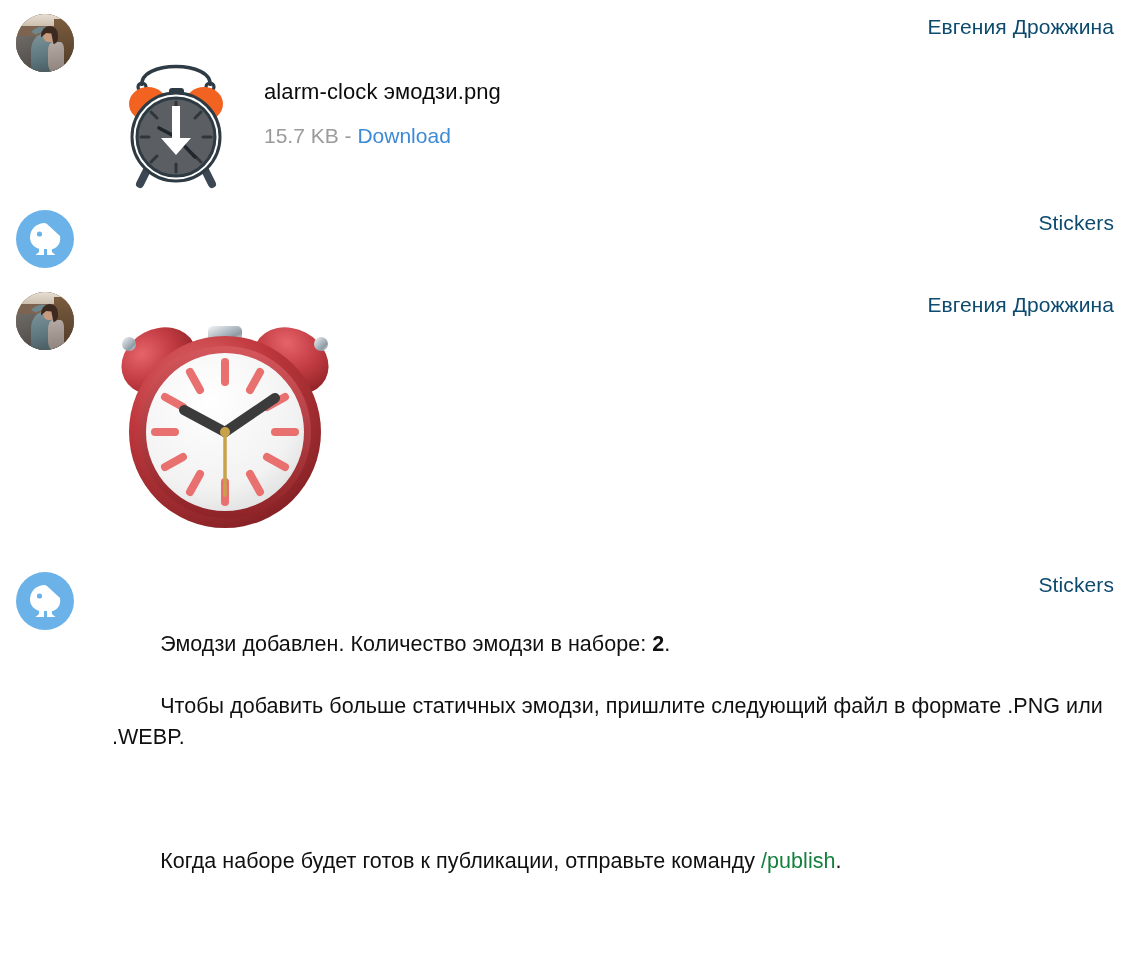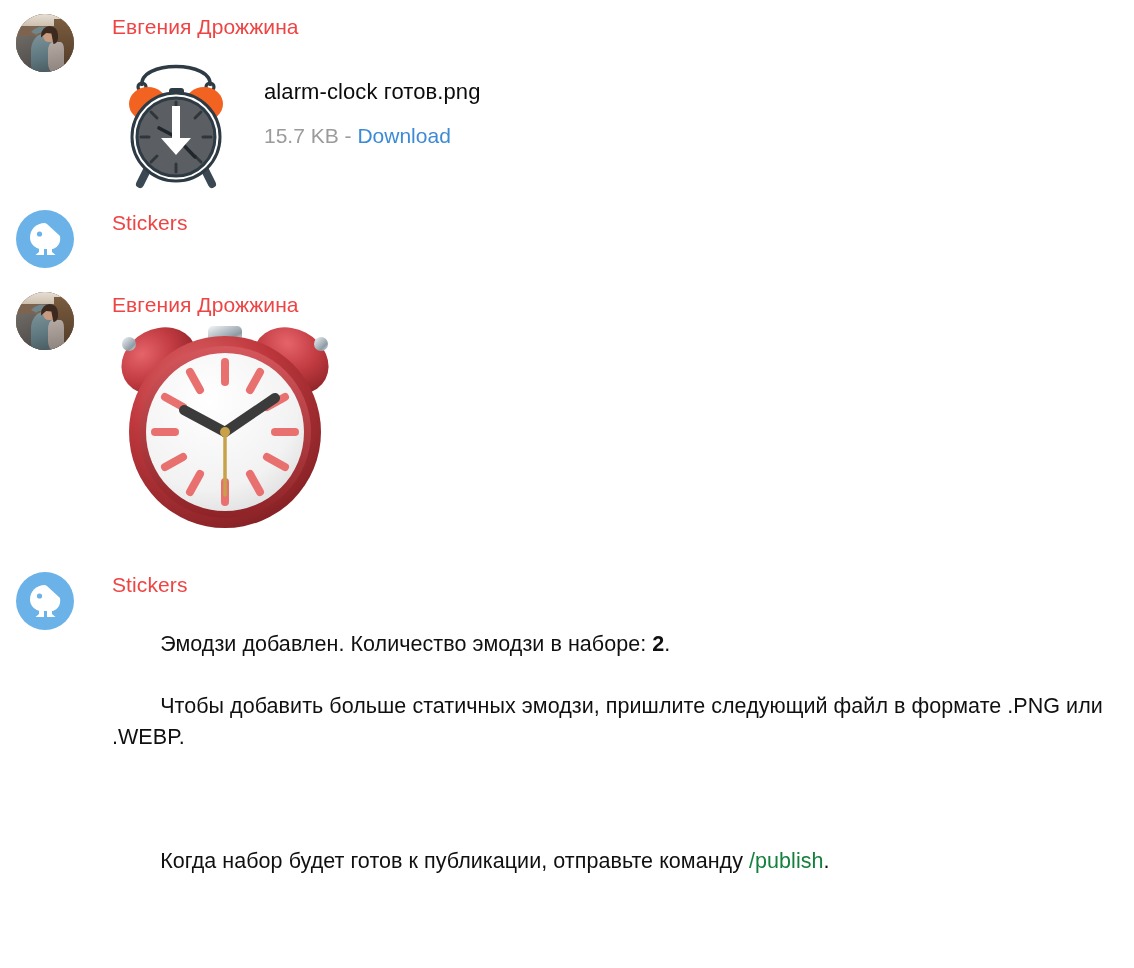--- a/index.html
+++ b/index.html
@@ -108,26 +108,27 @@
   .avatar-bot {
     background: #6ab2e8;
     display: flex;
     align-items: center;
     justify-content: center;
   }
   .avatar-bot svg { display: block; }
 
   
   .sender {
-    color: #ef4444;
+    color: #0c4a6e;
     font-size: 21px;
     line-height: 26px;
     font-weight: 400;
     letter-spacing: 0.1px;
     white-space: nowrap;
+    text-align: right;
   }
 
   
   .text {
     color: #101010;
     font-size: 21.5px;
     line-height: 31px;
     letter-spacing: 0.05px;
     white-space: pre-wrap;
     word-wrap: break-word;
@@ -244,21 +245,21 @@
             <line x1="64" y1="95" x2="47" y2="86" stroke="#20262b" stroke-width="3.6" stroke-linecap="round"></line>
             <line x1="64" y1="95" x2="83" y2="115" stroke="#20262b" stroke-width="3.4" stroke-linecap="round"></line>
 
             <g>
               <rect x="60" y="64" width="8" height="38" fill="#ffffff"></rect>
               <path d="M49 96 L64 113 L79 96 Z" fill="#ffffff"></path>
             </g>
           </svg>
         </div>
         <div class="file-meta">
-          <div class="file-name">alarm-clock готов.png</div>
+          <div class="file-name">alarm-clock эмодзи.png</div>
           <div class="file-sub">
             <span>15.7 KB</span>
             <span>-</span>
             <span class="dl">Download</span>
           </div>
         </div>
       </div>
     </div>
   </div>
 
@@ -379,18 +380,18 @@
           <path d="M22 29 L22 36 L30.5 36 L27 33 L27 29 Z" fill="#ffffff"></path>
         </svg>
       </div>
     </div>
     <div class="msg-body">
       <div class="sender">Stickers</div>
       <div class="text">
         <span>Эмодзи добавлен. Количество эмодзи в наборе: </span><b>2</b><span>.</span><br>
         <span>Чтобы добавить больше статичных эмодзи, пришлите следующий файл в формате .PNG или .WEBP.</span><br>
         <span class="blank-line">&nbsp;</span><br>
-        <span>Когда набор будет готов к публикации, отправьте команду </span><span class="link">/publish</span><span>.</span>
+        <span>Когда наборе будет готов к публикации, отправьте команду </span><span class="link">/publish</span><span>.</span>
       </div>
     </div>
   </div>
 
 </div>
 
 </body></html>

